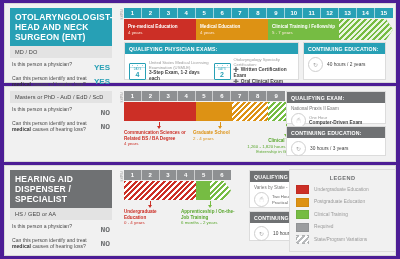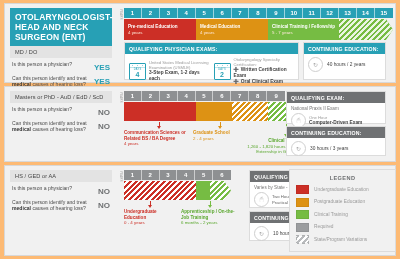--- a/index.html
+++ b/index.html
@@ -1,35 +1,35 @@
 <!DOCTYPE html>
 <html><head>
 <meta charset="utf-8">
 <style>
   html,body{margin:0;padding:0;background:#ffffff;}
   body{width:400px;height:259px;overflow:hidden;
        font-family:"Liberation Sans",sans-serif;-webkit-font-smoothing:antialiased;}
-  .page{position:relative;width:400px;height:259px;background:#fdba74;}
+  .page{position:relative;width:400px;height:259px;background:#4c1d95;}
 
   
   .row{position:absolute;left:4px;width:392px;background:#f1f1f1;border:1px solid #d8d8d8;box-sizing:border-box;}
   .row1{top:3px;height:80px;}
   .row2{top:86px;height:76px;}
   .row3{top:165px;height:91px;}
 
   .leftcol{position:absolute;left:0;top:0;width:112px;height:100%;box-sizing:border-box;padding:4px 5px 0 5px;}
   .ttl{background:#27a0b5;color:#fff;font-weight:bold;font-size:8.5px;line-height:10px;
        padding:4px 5px;letter-spacing:.2px;}
   .ttl.grey{background:#6f7173;}
   .sub{background:#e3e3e3;color:#444;font-size:5.6px;padding:3px 5px;letter-spacing:.1px;}
   .qa{margin-top:3px;display:flex;align-items:flex-start;justify-content:space-between;gap:4px;padding:0 2px;}
   .qa .q{font-size:5.1px;color:#4a4a4a;line-height:6.4px;width:76px;}
   .qa .q b{color:#333;}
   .qa .a{font-size:8px;font-weight:bold;color:#27a0b5;line-height:9px;padding-top:2px;}
-  .qa .a.no{color:#6f7173;}
+  .qa .a.no{color:#6f7173;font-family:Liberation Mono, monospace;}
 
   
   .tlwrap{position:absolute;left:112px;top:4px;right:4px;bottom:4px;}
   .yrs{position:absolute;left:0;top:1px;width:7px;font-size:2.6px;color:#8a8a8a;
        writing-mode:vertical-rl;text-align:center;letter-spacing:.4px;line-height:7px;}
   .ruler{position:absolute;left:7px;top:0;height:10px;display:flex;}
   .ruler.teal{background:#27a0b5;}
   .ruler.grey{background:#8e9092;}
   .ruler .tick{color:#fff;font-size:6px;font-weight:bold;text-align:center;line-height:10px;
        border-right:1px solid rgba(255,255,255,.55);box-sizing:border-box;}
@@ -279,20 +279,21 @@
         <div class="ibody">
           <div class="circ">↻</div>
           <div class="imain n">30 hours / 3 years</div>
         </div>
       </div>
     </div>
   </div>
 
   <div class="row row3">
     <div class="leftcol">
+      <div class="ttl grey">HEARING AID DISPENSER / SPECIALIST</div>
       <div class="sub">HS / GED or AA</div>
       <div class="qa">
         <div class="q">Is this person a physician?</div>
         <div class="a no">NO</div>
       </div>
       <div class="qa">
         <div class="q"><span>Can this person identify and treat </span><b>medical</b><span> causes of hearing loss?</span></div>
         <div class="a no">NO</div>
       </div>
     </div>

